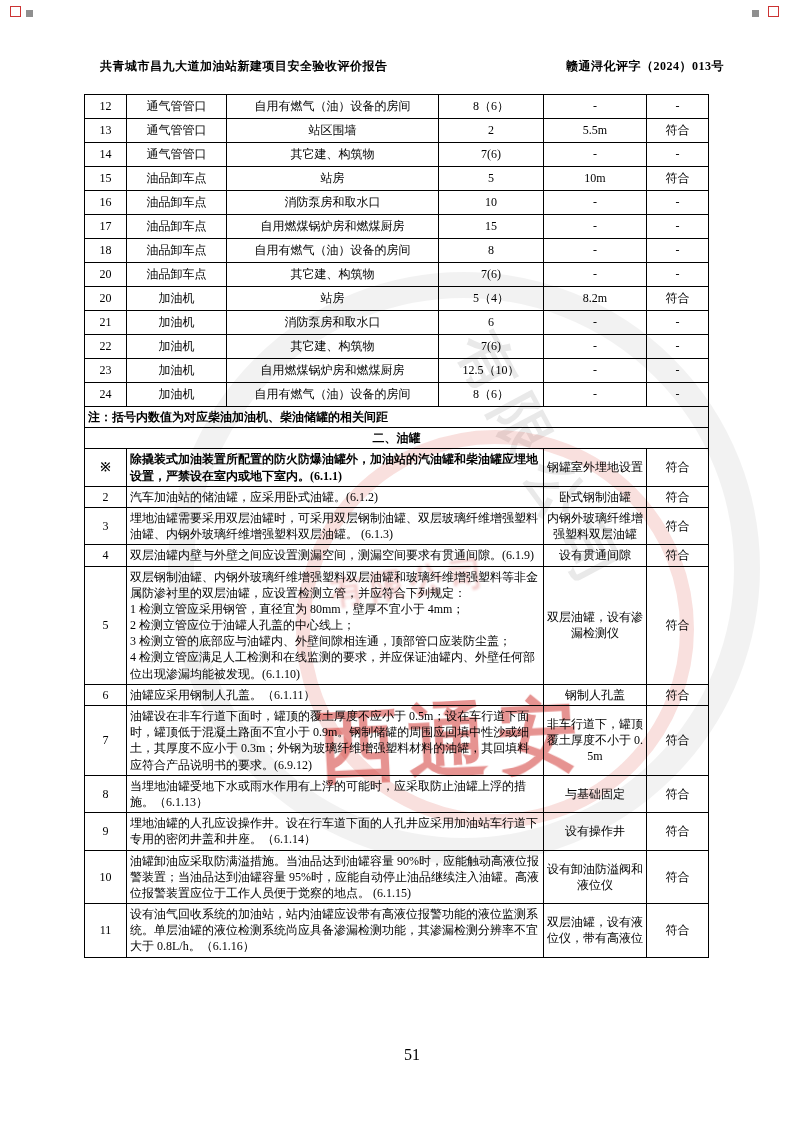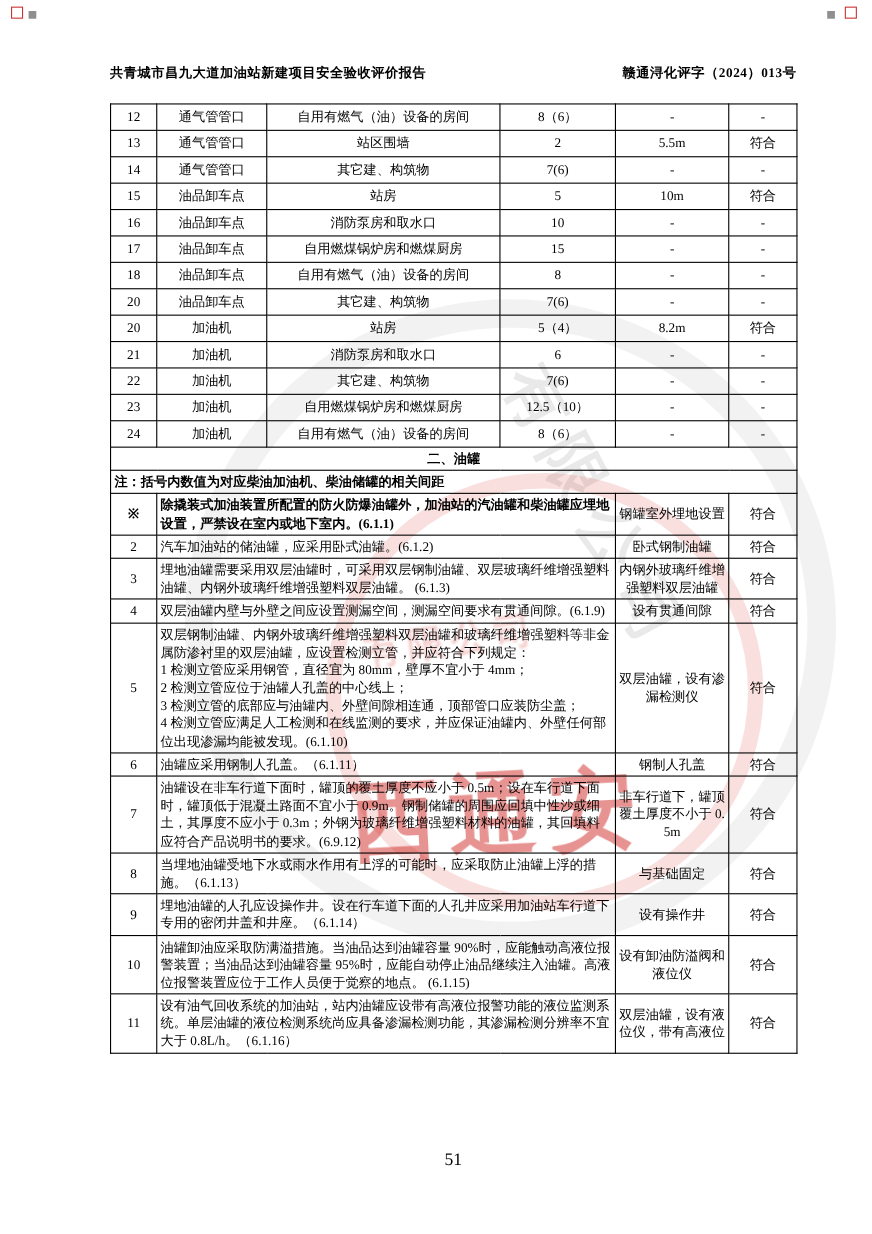--- a/index.html
+++ b/index.html
@@ -23,21 +23,21 @@
   .header{
     position:absolute;top:58px;left:100px;width:624px;
     display:flex;justify-content:space-between;align-items:flex-end;
     font-size:12px;font-weight:bold;
   }
   .header .left{letter-spacing:.5px;}
   .header .right{letter-spacing:.5px;}
 
   
   table.doc{
-    position:absolute;top:94px;left:100px;width:624px;
+    position:absolute;top:94px;left:84px;width:624px;
     border-collapse:collapse;table-layout:fixed;
     font-size:12px;
   }
   table.doc td{
     border:1px solid #000;
     padding:2px 3px;
     vertical-align:middle;
     line-height:1.35;
     word-break:break-all;
     overflow:hidden;
@@ -224,25 +224,25 @@
       <tr class="upper">
         <td class="c">24</td>
         <td class="c">加油机</td>
         <td class="c">自用有燃气（油）设备的房间</td>
         <td class="c">8（6）</td>
         <td class="c">-</td>
         <td class="c">-</td>
       </tr>
 
       <tr>
+        <td class="note-cell" colspan="6">注：括号内数值为对应柴油加油机、柴油储罐的相关间距</td>
+      </tr>
+
+      <tr>
         <td class="sec-cell" colspan="6">二、油罐</td>
-      </tr>
-
-      <tr>
-        <td class="note-cell" colspan="6">注：括号内数值为对应柴油加油机、柴油储罐的相关间距</td>
       </tr>
 
 
       <tr>
         <td class="c bold">※</td>
         <td class="content bold" colspan="3">除撬装式加油装置所配置的防火防爆油罐外，加油站的汽油罐和柴油罐应埋地设置，严禁设在室内或地下室内。(6.1.1)</td>
         <td class="record">钢罐室外埋地设置</td>
         <td class="c">符合</td>
       </tr>
       <tr>

